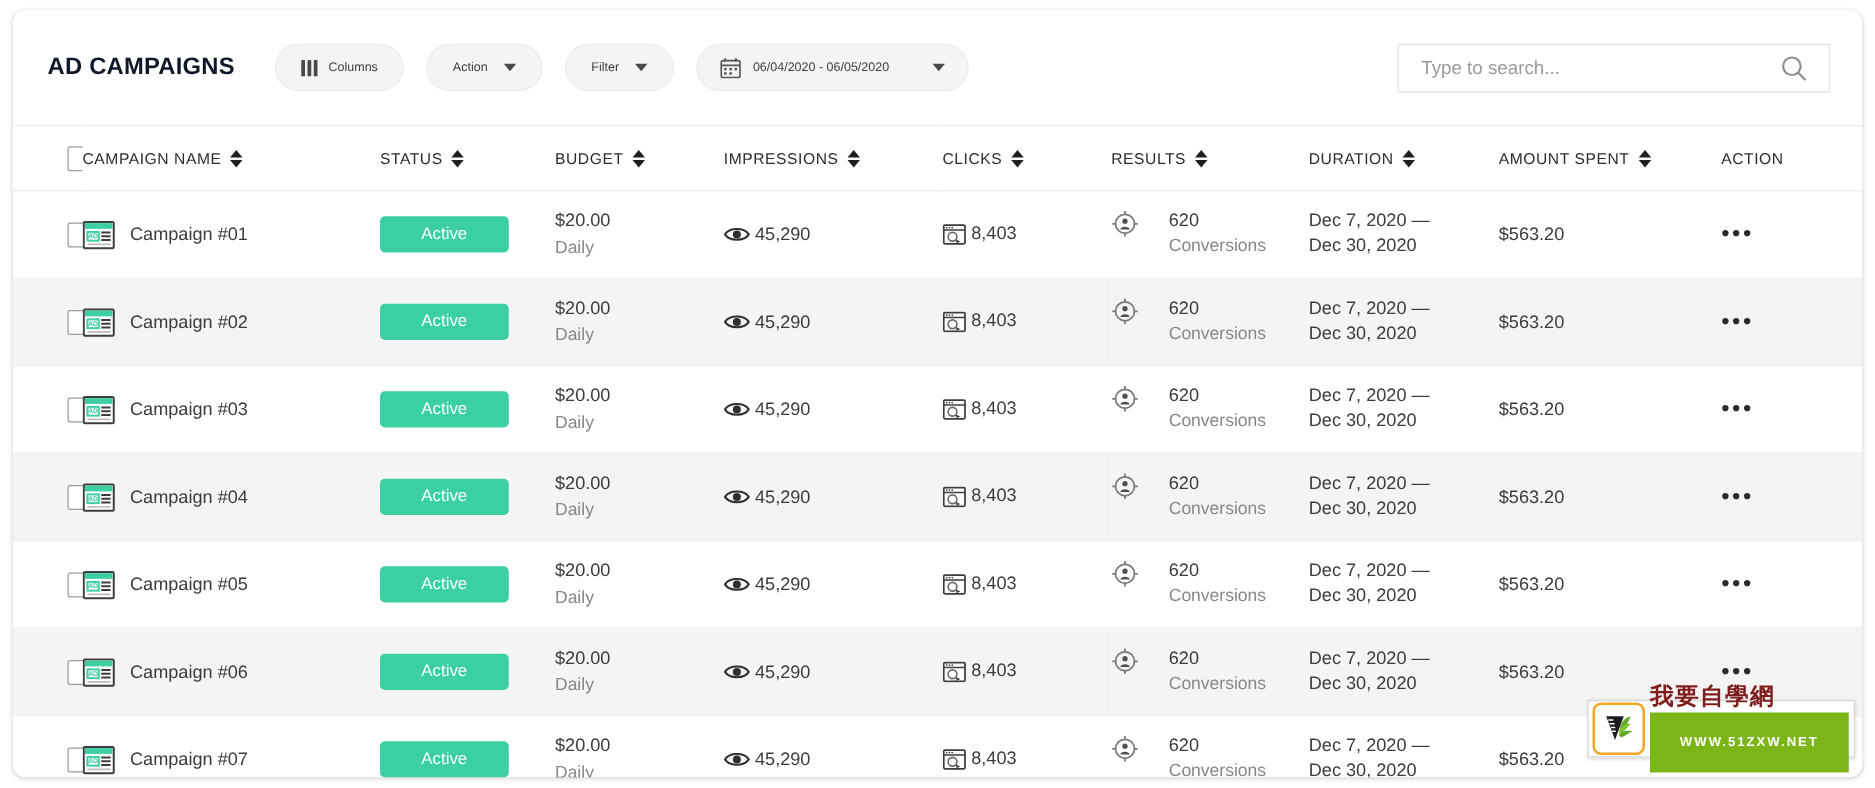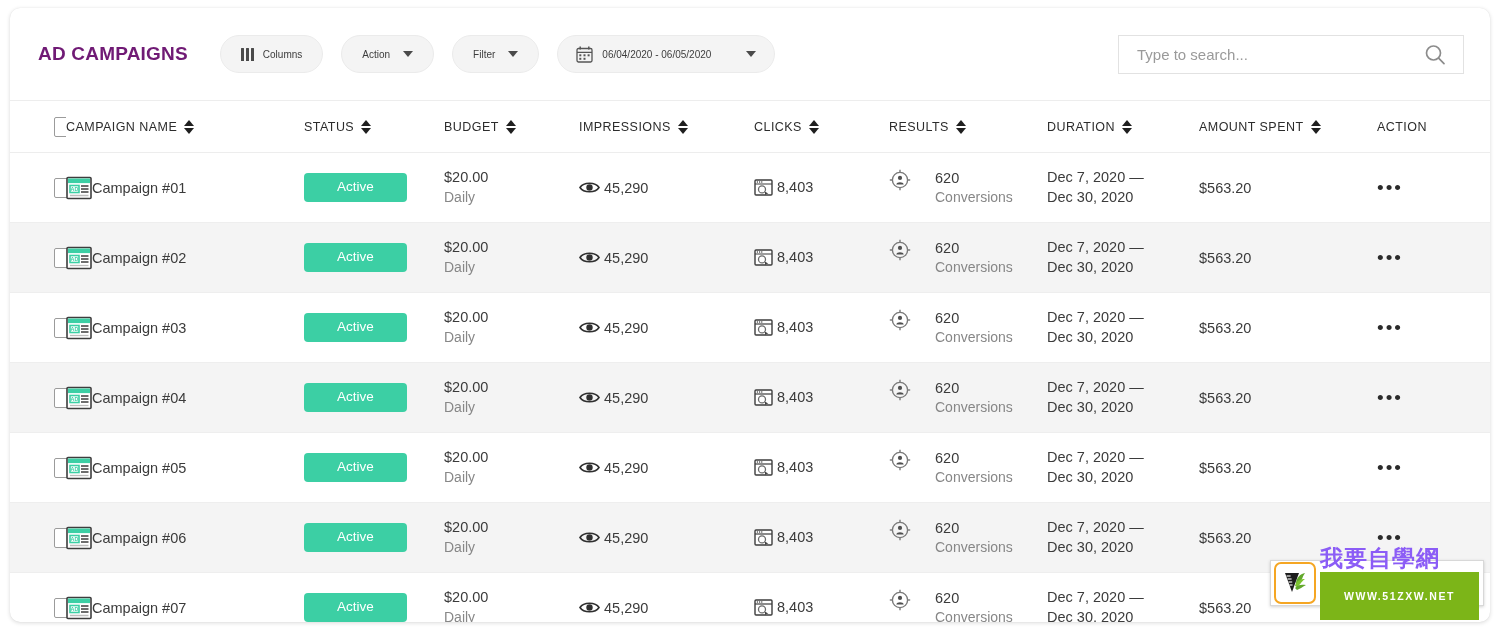--- a/index.html
+++ b/index.html
@@ -17,21 +17,21 @@
     box-shadow:0 1px 4px rgba(0,0,0,.14), 0 0 1px rgba(0,0,0,.10);
     overflow:hidden;
   }
 
   
   .toolbar{
     height:92px;display:flex;align-items:center;
     padding:0 0 0 28px;box-sizing:border-box;position:relative;
   }
   .title{
-    font-size:19px;font-weight:bold;color:#701a75;letter-spacing:.2px;
+    font-size:19px;font-weight:bold;color:#0f172a;letter-spacing:.2px;
     margin-right:32px;white-space:nowrap;
   }
   .pill{
     display:inline-flex;align-items:center;gap:9px;
     height:38px;padding:0 20px;border-radius:19px;
     background:#f4f4f4;border:1px solid #ebebeb;
     font-size:10px;color:#3d3d3d;margin-right:18px;
     white-space:nowrap;cursor:pointer;box-sizing:border-box;
   }
   .pill.date{padding:0 18px;}
@@ -80,21 +80,21 @@
   .c-name{width:238px;}
   .c-status{width:140px;}
   .c-budget{width:135px;}
   .c-impr{width:175px;}
   .c-clicks{width:135px;}
   .c-results{width:158px;}
   .c-dur{width:152px;}
   .c-spent{width:178px;}
   .c-action{width:auto;}
 
-  .namecell{display:flex;align-items:center;}
+  .namecell{display:flex;align-items:center;gap:12px;}
   .badge{
     display:inline-block;background:#3ccfa4;color:#fff;font-size:13.5px;
     padding:6px 33px;border-radius:4px;line-height:1.2;cursor:pointer;
   }
   .two-line{line-height:1.35;}
   .sub{color:#878787;font-size:14px;}
   .metric{display:flex;gap:4px;}
   .metric-2{display:flex;align-items:flex-start;gap:24px;}
   .metric-2 .txt{line-height:1.3;}
   .dots{font-size:19px;letter-spacing:2px;color:#2b2b2b;cursor:pointer;line-height:1;}
@@ -107,21 +107,21 @@
     display:flex;align-items:center;
     background:#fff;border:1px solid #d8d8d8;
     box-shadow:0 1px 3px rgba(0,0,0,.18);
   }
   .wm-badge{
     width:38px;height:38px;margin:2px 4px 2px 3px;border-radius:7px;
     background:#fff;border:2px solid #f5a623;
     display:flex;align-items:center;justify-content:center;flex:0 0 auto;
   }
   .wm-right{display:flex;flex-direction:column;justify-content:center;flex:1;padding-right:4px;}
-  .wm-cn{font-size:23px;font-weight:bold;color:#8b5cf6;letter-spacing:1px;line-height:1.05;
+  .wm-cn{font-size:19px;font-weight:bold;color:#7f1d1d;letter-spacing:1px;line-height:1.05;
          font-family:"DejaVu Sans", sans-serif;}
   .wm-url{
     background:#7cb518;color:#fff;font-size:10.5px;font-weight:bold;letter-spacing:1.6px;
     text-align:center;margin-top:2px;padding:18px 0;font-family:"Liberation Sans", sans-serif;
   }
 </style>
 </head>
 <body>
 
 <div class="page">

